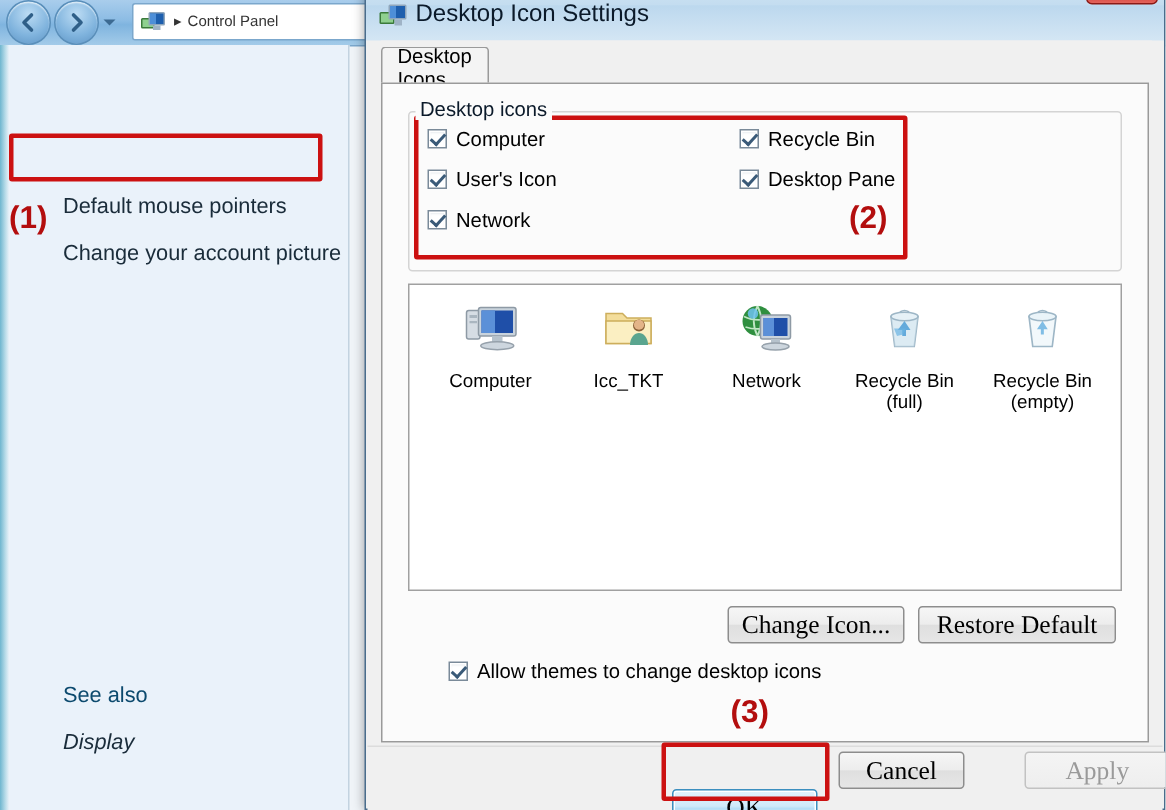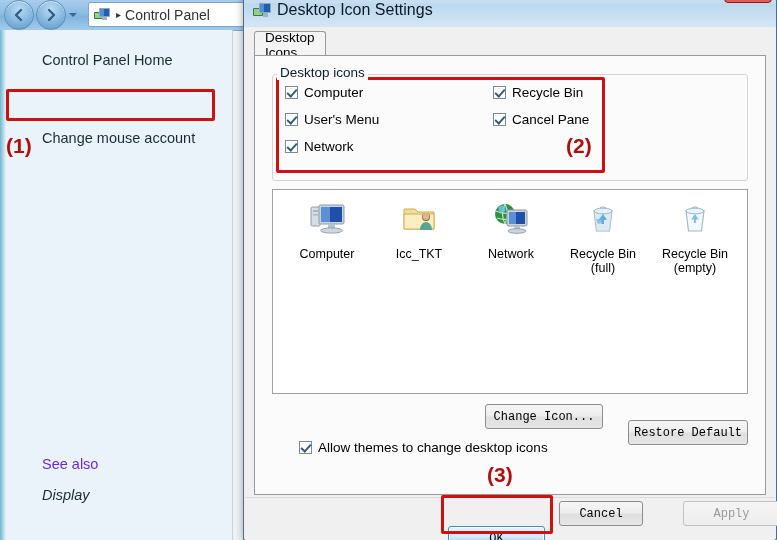--- a/index.html
+++ b/index.html
@@ -23,28 +23,28 @@
     box-shadow:inset 0 1px 1px rgba(255,255,255,.7);}
   .nav-circle svg{display:block;}
   .nav-caret{width:10px;height:28px;display:flex;align-items:center;justify-content:center;}
   .nav-caret::after{content:"";border-left:4px solid transparent;border-right:4px solid transparent;
     border-top:4px solid #3c6a92;}
   .addrbar{position:absolute;left:88px;top:2px;width:352px;height:25px;
     background:#ffffff;border:1px solid #7ba7cc;border-radius:2px;
     display:flex;align-items:center;padding-left:4px;box-sizing:border-box;}
   .addr-ico{width:18px;height:16px;margin-right:3px;flex:0 0 auto;}
   .addr-sep{font-size:10px;color:#333;margin:0 4px 0 2px;}
-  .addr-text{font-size:14px;color:#333;white-space:nowrap;}
+  .addr-text{font-size:10px;color:#333;white-space:nowrap;}
 
   .cp-sidebar{position:absolute;left:0;top:30px;width:232px;height:510px;
     background:#eaf2fa;border-right:1px solid #c3d3e0;}
   .cp-sidebar-edge{position:absolute;left:0;top:30px;width:6px;height:510px;
     background:linear-gradient(to right,#6fb6cf,#b9dce9 60%,#e8f1f9);}
   .side-link{position:absolute;left:42px;font-size:14.5px;color:#1a2c3a;white-space:nowrap;}
-  .side-link.muted{color:#6d28d9;}
+  .side-link.muted{color:#0c4a6e;}
 
   
   .anno-box{position:absolute;border:3px solid #cc1111;border-radius:2px;
     box-sizing:border-box;pointer-events:none;}
   .anno-num{position:absolute;color:#b30e0e;font-weight:bold;font-size:21px;
     font-family:"Liberation Sans",sans-serif;}
 
   
   .dlg{position:absolute;left:243px;top:-22px;width:534px;height:562px;
     background:#f0f0f0;border:1px solid #4a6d8c;border-radius:5px 5px 0 0;
@@ -87,30 +87,30 @@
 
   .preview{position:absolute;left:17px;top:133px;width:476px;height:205px;
     background:#fff;border:1px solid #a0a0a0;box-sizing:border-box;}
   .preview-inner{position:absolute;left:8px;top:6px;width:460px;display:flex;
     justify-content:space-around;}
   .pv-item{width:90px;text-align:center;}
   .pv-ico{height:46px;display:flex;align-items:flex-end;justify-content:center;}
   .pv-label{font-size:12.5px;color:#000;line-height:14px;margin-top:5px;}
 
   .btn{background:linear-gradient(to bottom,#f6f6f6 0%,#ededed 48%,#dfdfdf 52%,#e6e6e6 100%);
-    border:1px solid #8d8d8d;border-radius:3px;font-size:12px;color:#000;
+    border:1px solid #8d8d8d;border-radius:3px;font-size:17px;color:#000;
     display:flex;align-items:center;justify-content:center;box-sizing:border-box;
-    font-family:Liberation Mono, monospace;}
+    font-family:Liberation Serif, serif;}
   .btn.disabled{color:#9a9a9a;border-color:#c2c2c2;
     background:linear-gradient(to bottom,#f4f4f4,#eeeeee);}
   .btn.default{background:linear-gradient(to bottom,#e4f3fc 0%,#cfeafa 45%,#b6dff7 52%,#d9f0fd 100%);
     border:1px solid #3c8fbf;box-shadow:inset 0 0 0 1px #ffffff;margin-top:25px;}
 
   .btn-change{position:absolute;left:230px;top:348px;width:118px;height:25px;}
-  .btn-restore{position:absolute;left:357px;top:364px;width:120px;height:25px;margin-left:16px;}
+  .btn-restore{position:absolute;left:357px;top:348px;width:132px;height:25px;}
   .allowrow{position:absolute;left:16px;top:384px;margin-left:28px;}
 
   .dlg-footer{position:absolute;left:1px;top:518px;width:530px;height:42px;
     background:#f0f0f0;border-top:1px solid #dcdcdc;}
   .btn-ok{position:absolute;left:448px;top:501px;width:97px;height:25px;}
   .btn-cancel{position:absolute;left:559px;top:501px;width:84px;height:25px;}
   .btn-apply{position:absolute;left:667px;top:501px;width:97px;height:25px;margin-left:16px;}
 </style>
 </head>
 <body>
@@ -144,23 +144,23 @@
           <rect x="9" y="10" width="5" height="3" fill="#9fb3c6"></rect>
         </svg>
         <span class="addr-sep">▸</span>
         <span class="addr-text">Control Panel</span>
       </div>
     </div>
 
     <div class="cp-sidebar"></div>
     <div class="cp-sidebar-edge"></div>
 
-    <div class="side-link" style="top:52px;">Control Panel Home</div>
-
-    <div class="side-link" style="top:130px;">Change mouse account</div>
+
+    <div class="side-link" style="top:130px;">Default mouse pointers</div>
+    <div class="side-link" style="top:161px;">Change your account picture</div>
 
     <div class="side-link muted" style="top:456px;">See also</div>
     <div class="side-link" style="top:487px;font-style:italic;">Display</div>
   </div>
 
   <div class="dlg">
 
     <div class="dlg-title">
       <svg class="dlg-title-ico" viewBox="0 0 20 18">
         <rect x="1" y="6" width="10" height="8" rx="1" fill="#3a7a3a"></rect>
@@ -188,33 +188,33 @@
 
         <div class="groupbox"></div>
         <div class="group-label">Desktop icons</div>
 
         <div class="cbrow" style="left:30px;top:29px;">
           <span class="cbox checked"></span>
           <span class="cblabel">Computer</span>
         </div>
         <div class="cbrow" style="left:30px;top:56px;">
           <span class="cbox checked"></span>
-          <span class="cblabel">User's Menu</span>
+          <span class="cblabel">User's Icon</span>
         </div>
         <div class="cbrow" style="left:30px;top:83px;">
           <span class="cbox checked"></span>
           <span class="cblabel">Network</span>
         </div>
         <div class="cbrow" style="left:238px;top:29px;">
           <span class="cbox checked"></span>
           <span class="cblabel">Recycle Bin</span>
         </div>
         <div class="cbrow" style="left:238px;top:56px;">
           <span class="cbox checked"></span>
-          <span class="cblabel">Cancel Pane</span>
+          <span class="cblabel">Desktop Pane</span>
         </div>
 
         <div class="preview">
           <div class="preview-inner">
 
             <div class="pv-item">
               <div class="pv-ico">
                 <svg width="42" height="40" viewBox="0 0 42 40">
                   <rect x="5" y="5" width="9" height="19" rx="1.5" fill="#d6dde4" stroke="#8e9aa5"></rect>
                   <rect x="7" y="8" width="5" height="2" fill="#aab6c0"></rect>

